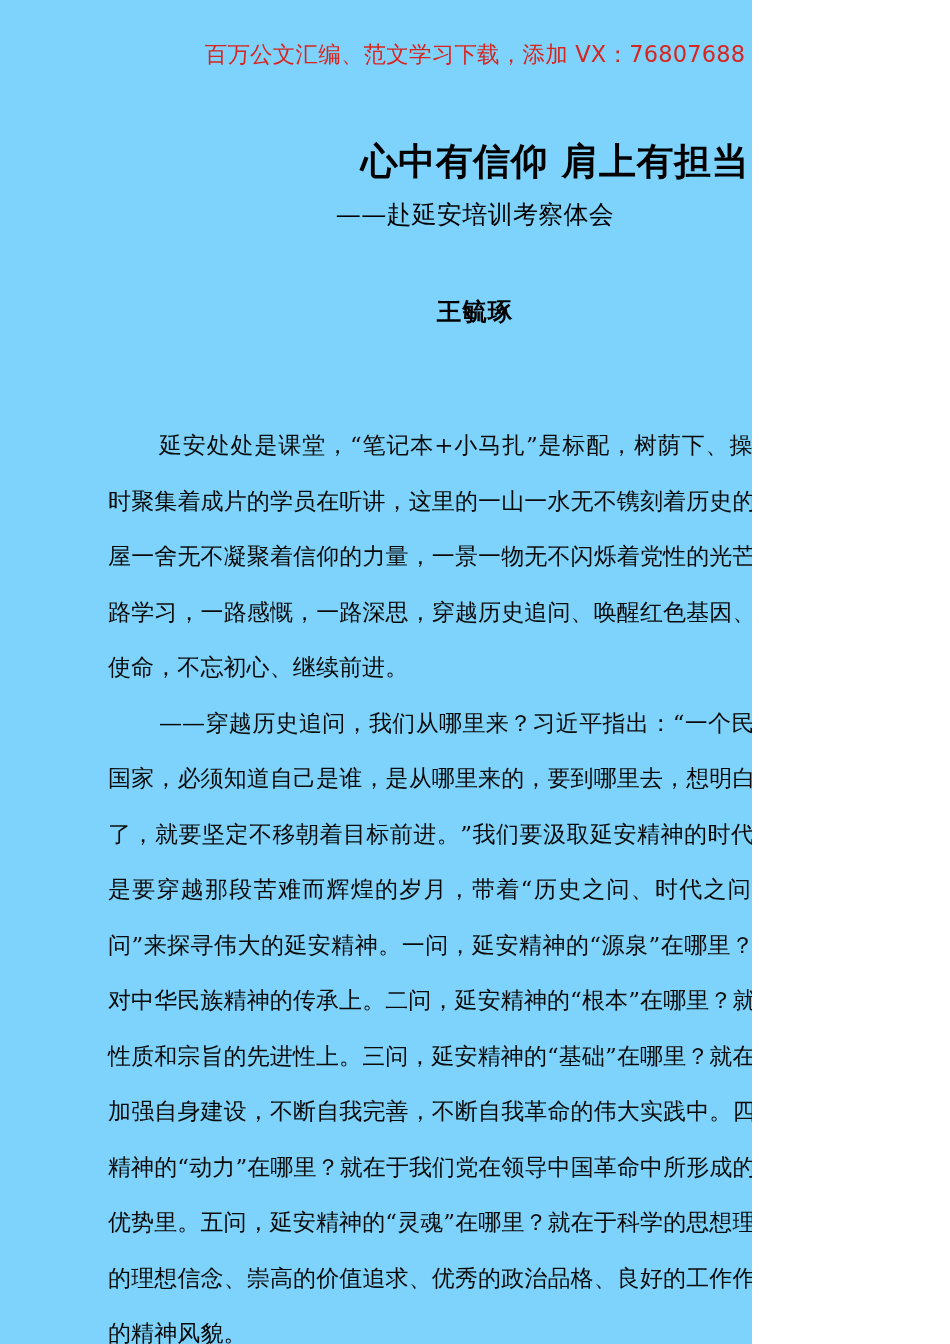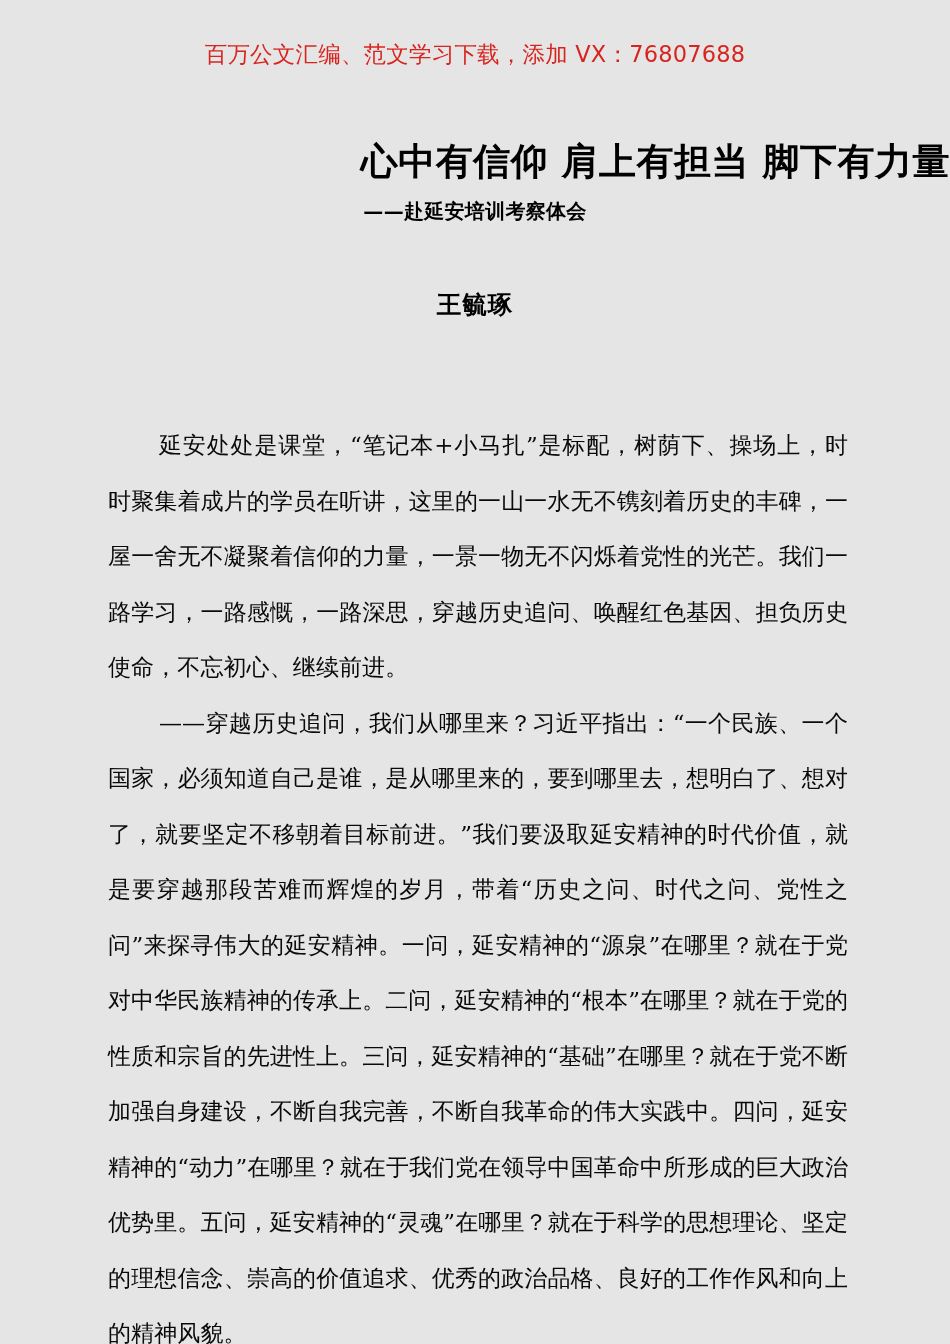--- a/index.html
+++ b/index.html
@@ -8,23 +8,23 @@
     padding: 0;
     background: #ffffff;
   }
 
   body {
     font-family: "Liberation Serif", "DejaVu Serif", serif;
   }
 
   .page {
     position: relative;
-    width: 950px;
+    width: 752px;
     height: 1344px;
-    background: #e5e5e5;
+    background: #7dd3fc;
     overflow: hidden;
     box-sizing: border-box;
   }
 
   
   .promo-band {
     position: absolute;
     top: 0;
     left: 0;
     width: 950px;
@@ -60,22 +60,22 @@
     line-height: 1.32;
     color: #000000;
     letter-spacing: 0.5px;
     margin: 0;
     white-space: nowrap;
     text-align: right;
   }
 
   .doc-subtitle {
     font-family: "DejaVu Serif", "Liberation Serif", serif;
-    font-weight: 700;
-    font-size: 20px;
+    font-weight: 400;
+    font-size: 25px;
     line-height: 1.45;
     color: #000000;
     margin: 10px 0 0 0;
     letter-spacing: 0.3px;
   }
 
   .doc-affiliation {
     font-family: "DejaVu Serif", "Liberation Serif", serif;
     font-weight: 700;
     font-size: 26px;

